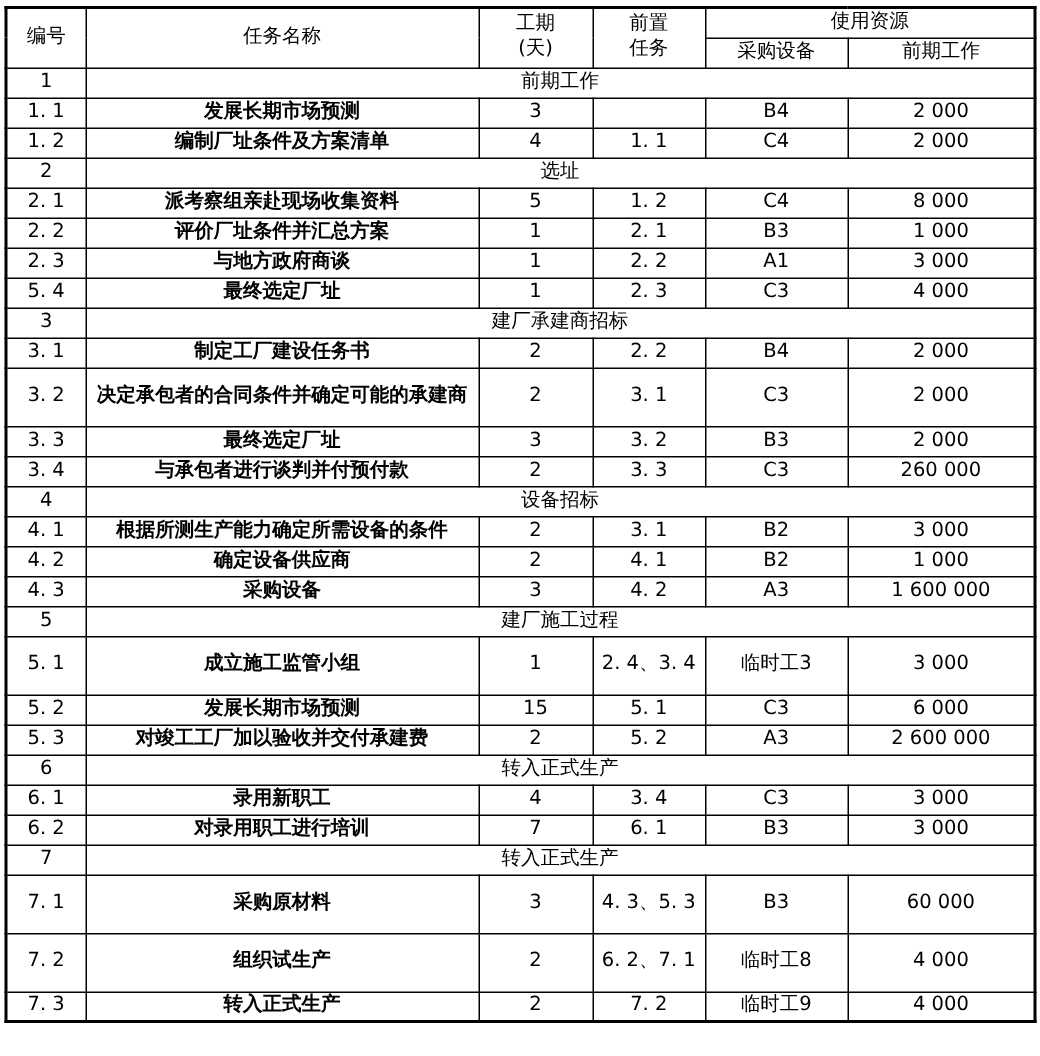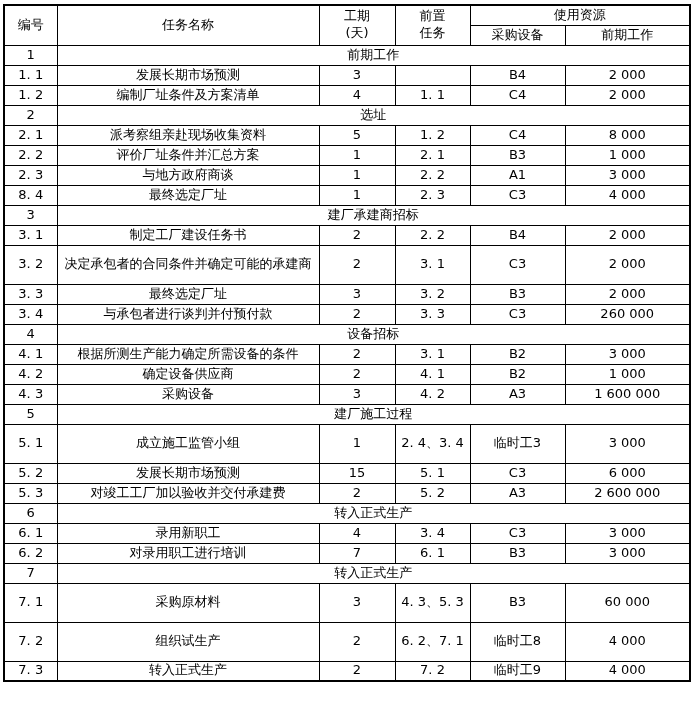--- a/index.html
+++ b/index.html
@@ -40,20 +40,21 @@
   td.id-cell {
     text-align: left;
     padding-left: 7px;
   }
   td.section-title {
     text-align: center;
     padding-right: 56px; 
   }
   td.task-cell {
     word-break: break-all;
+    font-weight: bold;
   }
   td.pred-cell {
     padding: 0 8px;
     word-break: normal;
   }
   td.header-cell {
     font-weight: normal;
   }
 </style>
 </head>
@@ -129,21 +130,21 @@
         </tr>
         <tr class="single">
           <td class="id-cell">2. 3</td>
           <td class="task-cell">与地方政府商谈</td>
           <td>1</td>
           <td class="pred-cell">2. 2</td>
           <td>A1</td>
           <td>3 000</td>
         </tr>
         <tr class="single">
-          <td class="id-cell">8. 4</td>
+          <td class="id-cell">5. 4</td>
           <td class="task-cell">最终选定厂址</td>
           <td>1</td>
           <td class="pred-cell">2. 3</td>
           <td>C3</td>
           <td>4 000</td>
         </tr>
         <tr class="single">
           <td class="id-cell">3</td>
           <td class="section-title" colspan="5">建厂承建商招标</td>
         </tr>

